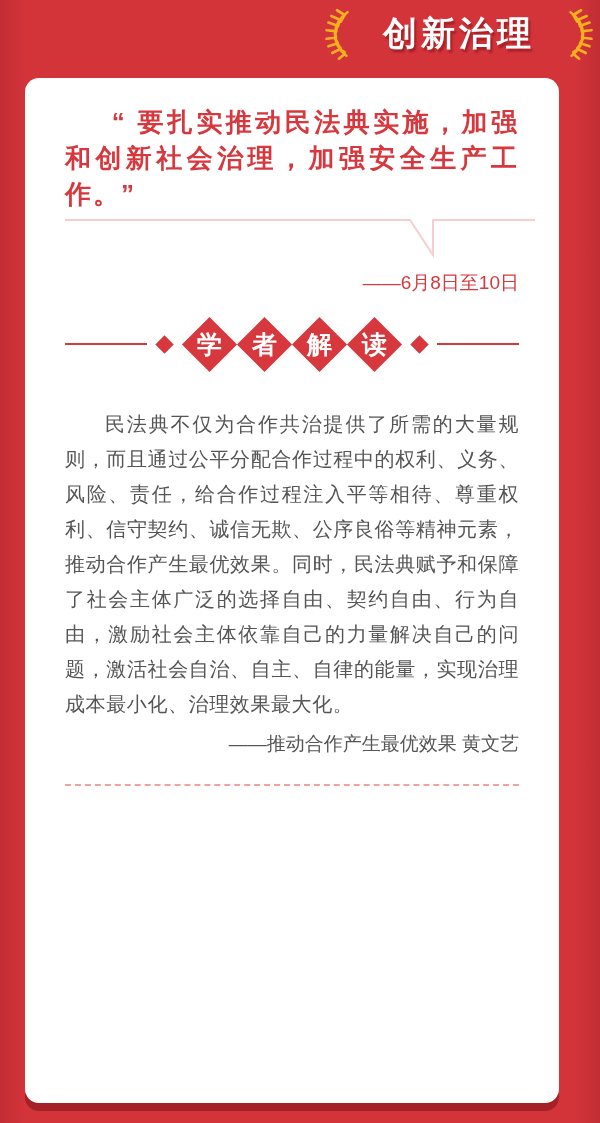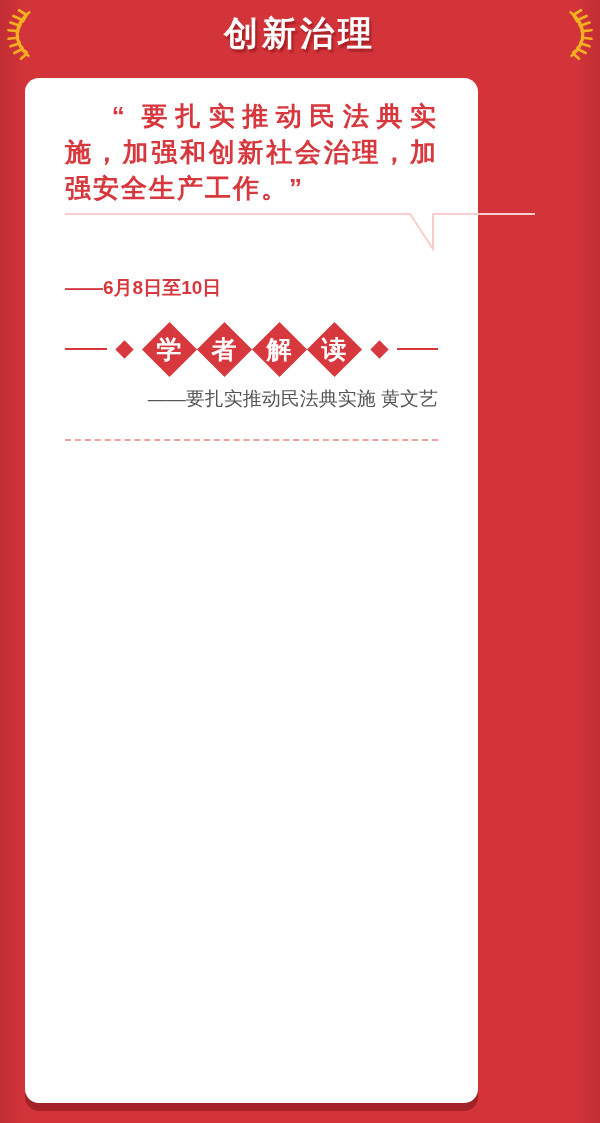--- a/index.html
+++ b/index.html
@@ -16,46 +16,46 @@
   * { margin:0; padding:0; box-sizing:border-box; }
   html,body { width:600px; height:1123px; }
   body {
     position:relative;
     font-family:"Liberation Sans", sans-serif;
     background:linear-gradient(90deg, var(--background-red-dark) 0%, var(--background-red) 4%, var(--background-red) 96%, var(--background-red-dark) 100%);
     overflow:hidden;
   }
   .badge-row{
     position:absolute; top:4px; left:0; right:0; height:60px;
-    display:flex; align-items:center; justify-content:space-between; gap:4px;
+    display:flex; align-items:center; justify-content:flex-end; gap:27px;
   }
   .badge-title{
     color:#fff; font-size:34px; font-weight:800; letter-spacing:4px;
     text-shadow:2px 3px 2px rgba(130,12,18,0.55);
   }
   .laurel{ width:38px; height:54px; display:block; }
   .laurel.right{ transform:scaleX(-1); }
 
   .card{
     position:absolute; top:78px; left:25px;
-    width:453px; height:1025px;
+    width:534px; height:1025px;
     background:var(--card-white);
     border-radius:14px;
     box-shadow:0 8px 0 rgba(80,0,5,0.35);
-    padding:20px 40px 0;
+    padding:26px 40px 0;
   }
 
   .quote-text{
     font-size:26px; line-height:36px; font-weight:bold;
     color:var(--accent-red); letter-spacing:2px;
     text-indent:1.8em; text-align:justify;
   }
   .bubble-tail{ display:block; margin-top:6px; width:470px; height:40px; }
 
-  .date-attr{ margin-top:23px; text-align:left; color:var(--accent-red); font-weight:bold; }
+  .date-attr{ margin-top:12px; text-align:right; color:var(--accent-red); font-weight:normal; }
   .date-attr .line1{ font-size:19px; }
   .date-attr .line2{ font-size:17px; margin-top:7px; letter-spacing:0.5px; }
 
   .scholar-header{
     margin-top:20px; height:56px;
     display:flex; align-items:center; justify-content:center;
   }
   .hline{ width:95px; height:2px; background:var(--accent-red); }
   .dsmall{
     width:13px; height:13px; background:var(--accent-red);
@@ -123,18 +123,19 @@
     <div class="dbig">
         <span>解</span>
       </div>
     <div class="dbig">
         <span>读</span>
       </div>
     <div class="dsmall"></div>
     <div class="hline"></div>
   </div>
 
-  <div class="attr attr-1">——要扎实推动民法典实施 黄文艺</div>
+  <p class="para para-1">民法典不仅为合作共治提供了所需的大量规则，而且通过公平分配合作过程中的权利、义务、风险、责任，给合作过程注入平等相待、尊重权利、信守契约、诚信无欺、公序良俗等精神元素，推动合作产生最优效果。同时，民法典赋予和保障了社会主体广泛的选择自由、契约自由、行为自由，激励社会主体依靠自己的力量解决自己的问题，激活社会自治、自主、自律的能量，实现治理成本最小化、治理效果最大化。</p>
+  <div class="attr attr-1">——推动合作产生最优效果 黄文艺</div>
 
   <hr class="divider">
 
 
 </div>
 
 </body></html>

